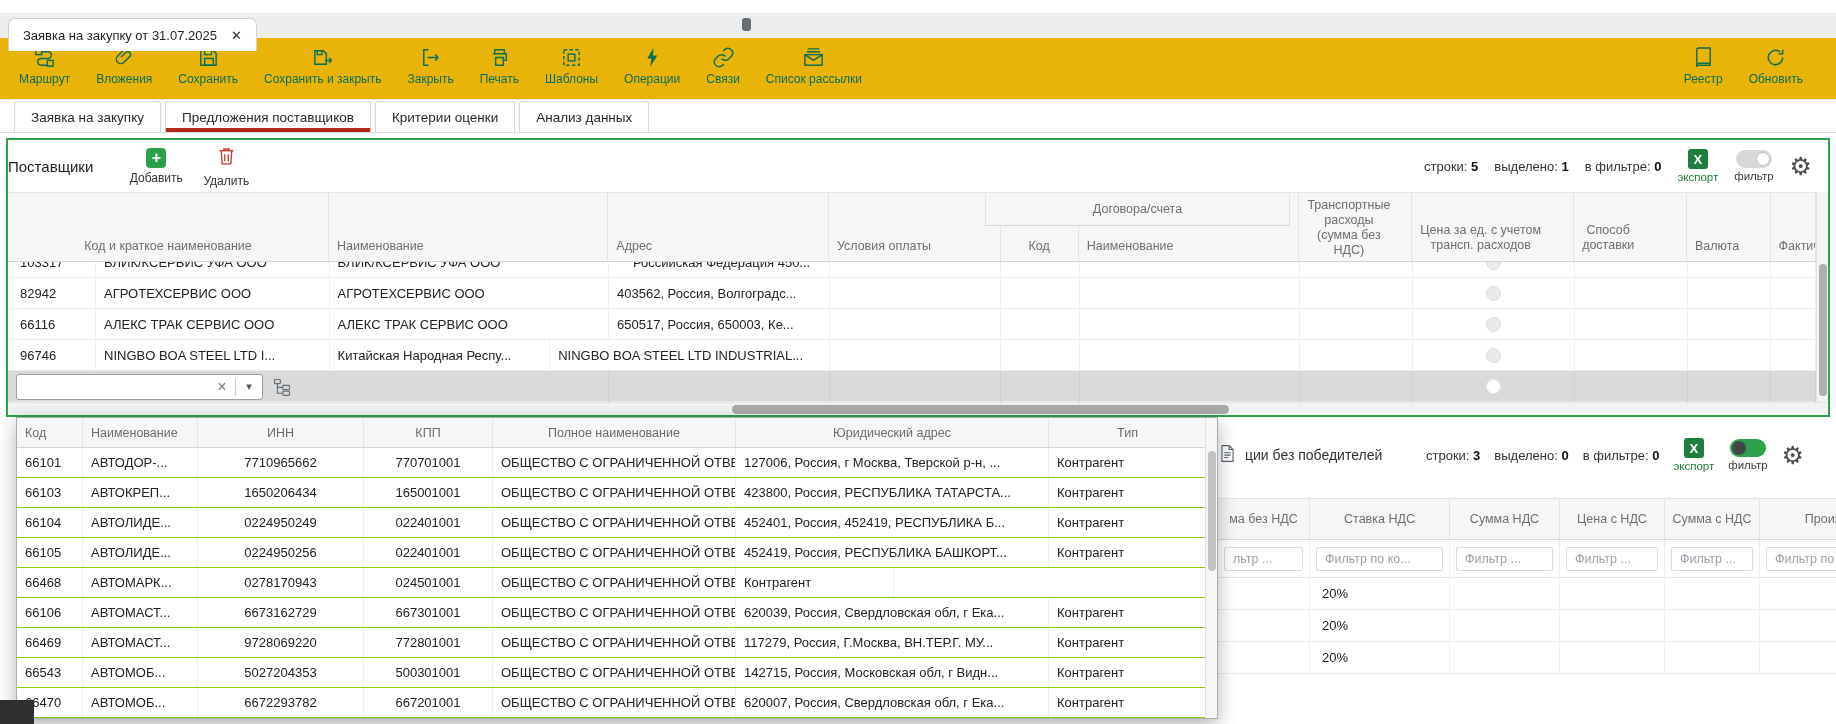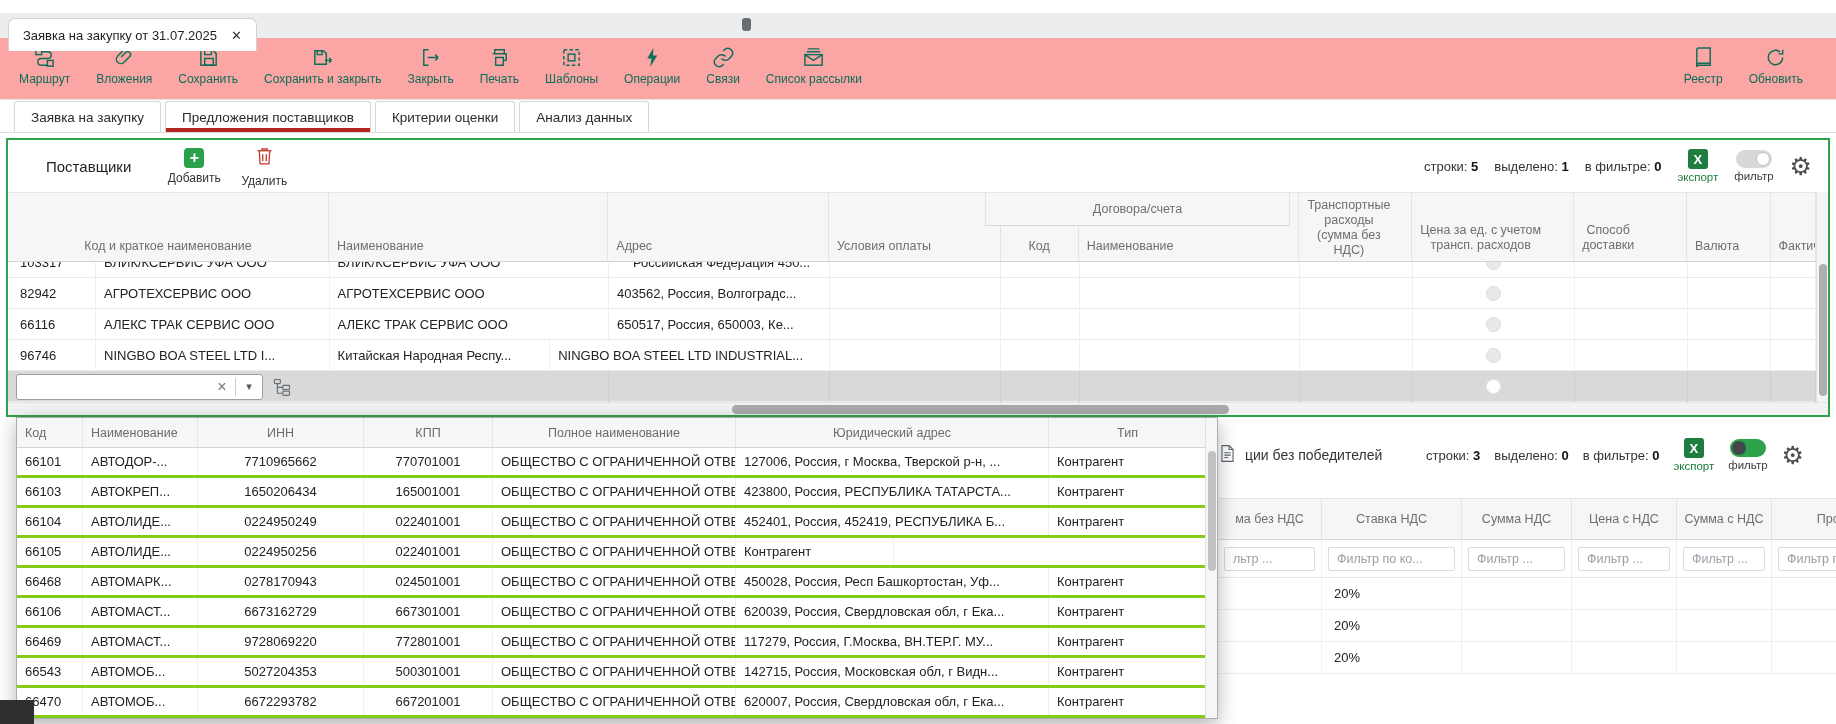--- a/index.html
+++ b/index.html
@@ -8,40 +8,40 @@
 
   
   .titlebar{position:absolute;left:0;top:13px;width:1836px;height:53px;background:#ebedee;border-bottom:1px solid #d5d7d8;}
   .doc-tab{position:absolute;left:8px;top:5px;height:33px;background:#fff;border:1px solid #cfd1d2;border-bottom:none;
     border-radius:7px 7px 0 0;display:flex;align-items:center;gap:14px;padding:0 14px;z-index:2;}
   .doc-tab .t{font-size:13px;color:#1f1f1f;white-space:nowrap;}
   .doc-tab .x{font-size:13px;color:#333;font-weight:bold;cursor:pointer;}
   .tb-artifact{position:absolute;left:742px;top:5px;width:9px;height:13px;border-radius:3px;background:#6a6d70;}
 
   
-  .toolbar{position:absolute;left:0;top:38px;width:1836px;height:62px;background:#fca5a5;border-bottom:1px solid #e6e6e6;
+  .toolbar{position:absolute;left:0;top:38px;width:1836px;height:62px;background:#eab308;border-bottom:1px solid #e6e6e6;
     display:flex;align-items:flex-start;padding:7px 0 0 6px;}
   .tool{display:flex;flex-direction:column;align-items:center;gap:3px;padding:0 13px;cursor:pointer;}
   .ticon{width:24px;height:24px;display:flex;align-items:center;justify-content:center;}
   .ticon svg{width:23px;height:23px;stroke:#0b6e58;fill:none;stroke-width:1.5;}
   .ticon svg .fillteal{fill:#0b6e58;stroke:none;}
   .tlabel{font-size:12px;color:#0b6e58;white-space:nowrap;}
   .tool-right-group{margin-left:auto;display:flex;padding-right:20px;}
 
   
   .pagetabs{position:absolute;left:0;top:100px;width:1836px;height:33px;background:#fff;border-bottom:1px solid #dcdcdc;
     display:flex;align-items:flex-end;padding-left:14px;gap:4px;}
   .ptab{height:31px;display:flex;align-items:center;padding:0 16px;border:1px solid #d6d6d6;border-bottom:none;
     border-radius:3px 3px 0 0;background:#fff;font-size:13.5px;color:#2b2b2b;position:relative;cursor:pointer;white-space:nowrap;}
   .ptab .redline{position:absolute;left:0;right:0;bottom:0;height:4px;background:#b3261e;display:none;}
   .ptab.active .redline{display:block;}
 
   
   .sp-panel{position:absolute;left:6px;top:138px;width:1824px;height:279px;border:2px solid #2da14b;background:#fff;}
-  .sp-toolbar{position:relative;height:52px;display:flex;align-items:center;padding-left:38px;}
+  .sp-toolbar{position:relative;height:52px;display:flex;align-items:center;}
   .sp-title{font-size:15px;color:#1f1f1f;margin-right:28px;}
   .vbtn{display:flex;flex-direction:column;align-items:center;gap:3px;width:70px;cursor:pointer;}
   .addbox{width:20px;height:20px;border-radius:4px;background:#2aa24a;color:#fff;display:flex;align-items:center;justify-content:center;
     font-size:16px;font-weight:bold;line-height:1;}
   .vbtn svg{width:21px;height:22px;fill:none;stroke:#c23b2e;stroke-width:1.5;}
   .vbtn .blabel{font-size:12px;color:#333;white-space:nowrap;}
   .sp-right{margin-left:auto;display:flex;align-items:center;gap:16px;padding-right:16px;}
   .stat{font-size:13px;color:#333;white-space:nowrap;}
   .stat b{color:#111;}
   .minibtn{display:flex;flex-direction:column;align-items:center;gap:2px;cursor:pointer;}
@@ -93,21 +93,21 @@
   .vscroll{position:absolute;right:0;top:52px;bottom:13px;width:12px;background:#f3f4f5;border-left:1px solid #e2e2e2;}
   .vthumb{position:absolute;left:2px;top:72px;width:8px;height:132px;border-radius:4px;background:#aeaeae;}
 
   
   .lookup{position:absolute;left:16px;top:417px;width:1202px;height:302px;background:#fff;border:1px solid #adadad;
     box-shadow:0 6px 18px rgba(0,0,0,.30);z-index:30;}
   .dhead{display:flex;height:30px;background:#f5f6f8;border-bottom:1px solid #d5d5d5;width:1190px;}
   .dh{font-size:12.5px;color:#6b6b6b;display:flex;align-items:center;border-right:1px solid #e3e5e7;overflow:hidden;}
   .dh.cen{justify-content:center;}
   .dh.lft{padding-left:8px;}
-  .drow{display:flex;height:30px;border-bottom:3px solid #84cc16;width:1190px;cursor:pointer;text-align:center;}
+  .drow{display:flex;height:30px;border-bottom:1px solid #84cc16;width:1190px;cursor:pointer;text-align:center;}
   .dc{font-size:13px;color:#222;display:flex;align-items:center;border-right:1px solid #eef0f2;overflow:hidden;white-space:nowrap;}
   .dc.lft{padding-left:8px;}
   .dc.cen{justify-content:center;}
   .d1{width:66px}.d2{width:115px}.d3{width:166px}.d4{width:129px}.d5{width:243px}.d6{width:313px}.d7{width:158px}
   .dscroll{position:absolute;right:0;top:0;bottom:0;width:12px;background:#f6f6f6;border-left:1px solid #e0e0e0;}
   .dthumb{position:absolute;left:2px;top:33px;width:8px;height:120px;border-radius:4px;background:#c2c2c2;}
 
   
   .bp-header{position:absolute;left:1218px;top:430px;width:602px;height:50px;display:flex;align-items:center;gap:8px;
     padding-right:16px;z-index:5;}
@@ -119,21 +119,21 @@
   .bh{font-size:12.5px;color:#6f6f6f;display:flex;align-items:center;justify-content:center;text-align:center;
     border-right:1px solid #e2e4e6;overflow:hidden;padding:0 4px;}
   .bfrow{display:flex;height:38px;border-bottom:1px solid #e6e8ea;background:#fff;}
   .bf{border-right:1px solid #eef0f2;display:flex;align-items:center;overflow:hidden;}
   .finput{height:24px;margin:0 6px;width:calc(100% - 12px);border:1px solid #d9dcdf;border-radius:2px;font-size:12.5px;
     padding:0 8px;color:#555;outline:none;background:#fff;}
   .finput::placeholder{color:#9ba1a8;}
   .brow{display:flex;height:32px;border-bottom:1px solid #ededed;background:#fff;}
   .bc{border-right:1px solid #eef0f2;display:flex;align-items:center;overflow:hidden;font-size:13px;color:#222;}
   .bc.val{padding-left:12px;}
-  .b1{width:104px}.b2{width:140px}.b3{width:110px}.b4{width:105px}.b5{width:95px}.b6{width:150px}
+  .b1{width:92px}.b2{width:140px}.b3{width:110px}.b4{width:105px}.b5{width:95px}.b6{width:150px}
 
   .corner-dark{position:absolute;left:0;top:700px;width:34px;height:24px;background:#2e2f31;z-index:60;}
 </style>
 </head>
 <body>
 
 <div class="titlebar">
   <div class="doc-tab">
     <span class="t">Заявка на закупку от 31.07.2025</span>
     <span class="x">✕</span>
@@ -640,29 +640,29 @@
     <div class="dc lft d5">ОБЩЕСТВО С ОГРАНИЧЕННОЙ ОТВЕТСТ...</div>
       <div class="dc lft d6">452401, Россия, 452419, РЕСПУБЛИКА Б...</div>
     <div class="dc lft d7">Контрагент</div>
   </div>
   <div class="drow">
     <div class="dc lft d1">66105</div>
       <div class="dc lft d2">АВТОЛИДЕ...</div>
     <div class="dc cen d3">0224950256</div>
       <div class="dc cen d4">022401001</div>
     <div class="dc lft d5">ОБЩЕСТВО С ОГРАНИЧЕННОЙ ОТВЕТСТ...</div>
+      <div class="dc lft d6">452419, Россия, РЕСПУБЛИКА БАШКОРТ...</div>
     <div class="dc lft d7">Контрагент</div>
   </div>
   <div class="drow">
     <div class="dc lft d1">66468</div>
       <div class="dc lft d2">АВТОМАРК...</div>
     <div class="dc cen d3">0278170943</div>
       <div class="dc cen d4">024501001</div>
     <div class="dc lft d5">ОБЩЕСТВО С ОГРАНИЧЕННОЙ ОТВЕТСТ...</div>
-      <div class="dc lft d6">450028, Россия, Респ Башкортостан, Уф...</div>
     <div class="dc lft d7">Контрагент</div>
   </div>
   <div class="drow">
     <div class="dc lft d1">66106</div>
       <div class="dc lft d2">АВТОМАСТ...</div>
     <div class="dc cen d3">6673162729</div>
       <div class="dc cen d4">667301001</div>
     <div class="dc lft d5">ОБЩЕСТВО С ОГРАНИЧЕННОЙ ОТВЕТСТ...</div>
       <div class="dc lft d6">620039, Россия, Свердловская обл, г Ека...</div>
     <div class="dc lft d7">Контрагент</div>

